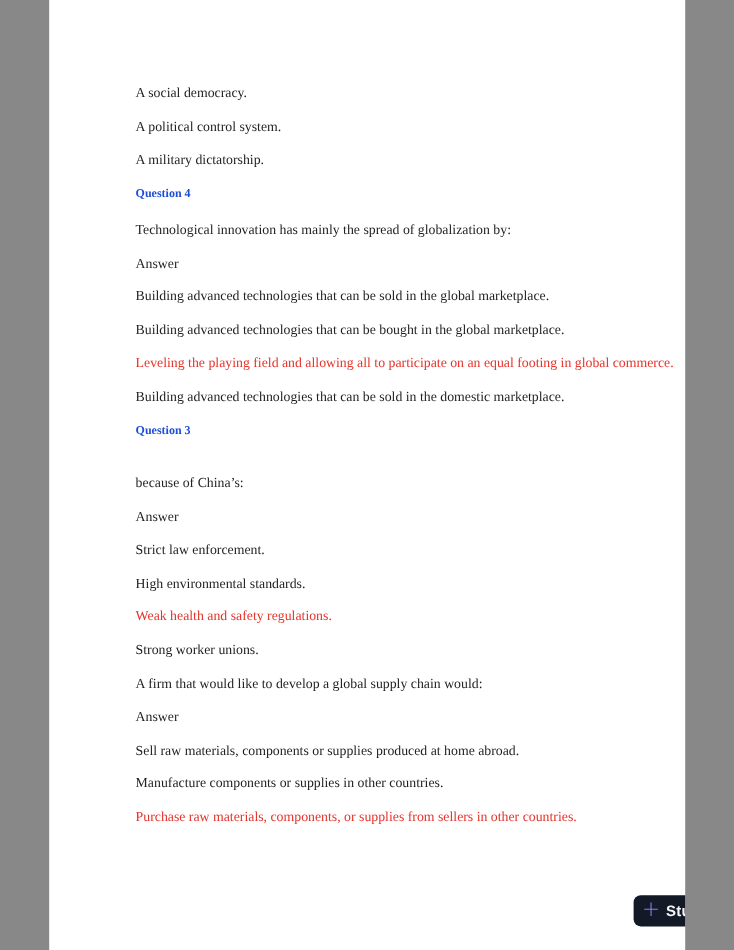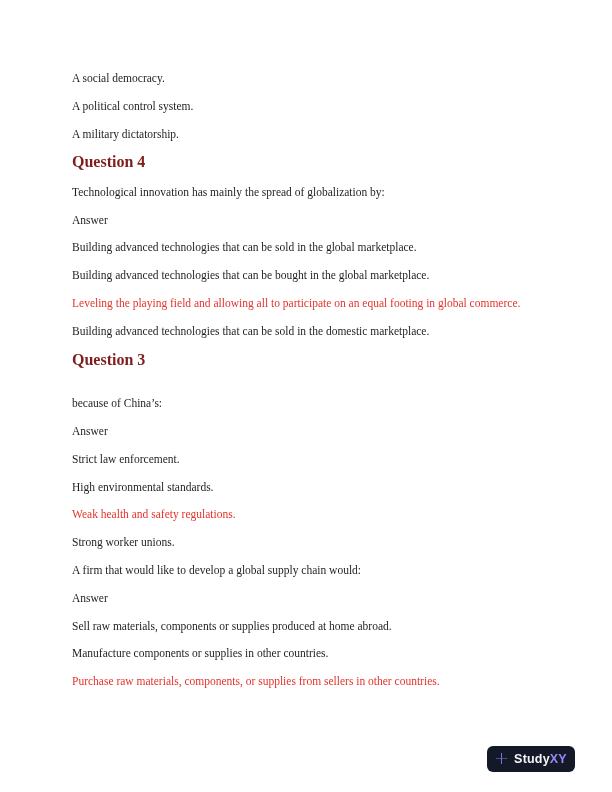--- a/index.html
+++ b/index.html
@@ -6,21 +6,21 @@
     --ink:#1f1f1f;
     --red:#e5332b;
     --page-bg:#ffffff;
     --badge-bg:#141927;
     --brand-accent:#8d79f0;
   }
   *{margin:0;padding:0;box-sizing:border-box;}
   html,body{background:#888;}
   .page{
     position:relative;
-    width:612px;
+    width:530px;
     height:792px;
     background:var(--page-bg);
     margin:0 auto;
     overflow:hidden;
     font-family:"Liberation Serif", serif;
     color:var(--ink);
   }
   .content{
     position:absolute;
     left:72px;
@@ -30,25 +30,25 @@
   .para{
     font-size:11.5px;
     line-height:14px;
     margin:0 0 13.8px 0;
     color:var(--ink);
   }
   .para.correct{
     color:var(--red);
   }
   .q-heading{
-    font-size:16px;
+    font-size:10px;
     line-height:16px;
     font-weight:bold;
     margin:0 0 14.5px 0;
-    color:#7f1d1d;
+    color:#1d4ed8;
   }
   .brand-badge{
     position:absolute;
     left:487px;
     top:746px;
     width:88px;
     height:26px;
     background:var(--badge-bg);
     border-radius:6px;
     display:flex;

